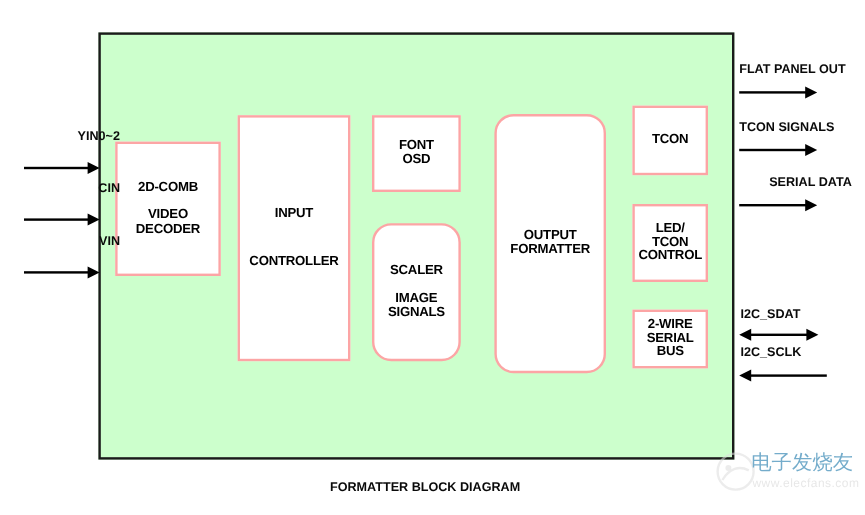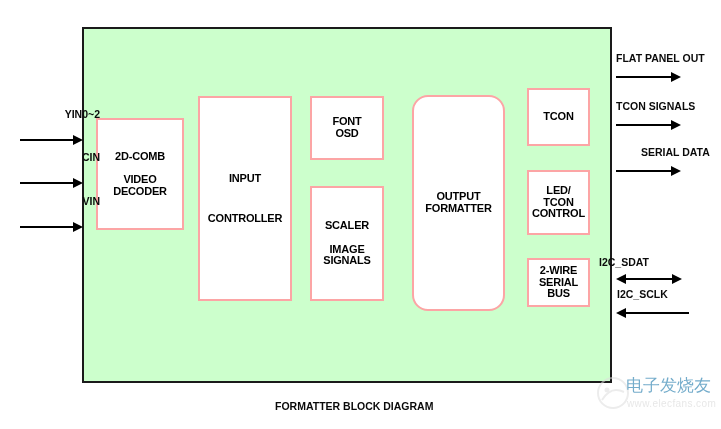--- a/index.html
+++ b/index.html
@@ -49,21 +49,21 @@
     display: block;
     white-space: nowrap;
   }
   .block .gap {
     height: 12px;
   }
   
   #block-video-decoder { left: 96px;  top: 118px; width: 88px;  height: 112px; }
   #block-input-controller { left: 198px; top: 96px;  width: 94px;  height: 205px; gap: 28px; }
   #block-font-osd      { left: 310px; top: 96px;  width: 74px;  height: 64px; }
-  #block-scaler        { left: 310px; top: 186px; width: 74px;  height: 115px; }
+  #block-scaler        { left: 310px; top: 186px; width: 74px;  height: 115px; border-radius: 16px; }
   #block-output-formatter { left: 412px; top: 95px; width: 93px; height: 216px; border-radius: 16px; }
   #block-tcon          { left: 527px; top: 88px;  width: 63px;  height: 58px; }
   #block-led-vcom      { left: 527px; top: 170px; width: 63px;  height: 65px; }
   #block-serial-bus    { left: 527px; top: 258px; width: 63px;  height: 49px; }
 
   
   .sig-label {
     position: absolute;
     font-size: 10.5px;
     font-weight: bold;
@@ -220,21 +220,21 @@
   <div class="sig-label right" style="left:616px; top:100px;">TCON SIGNALS</div>
   <div class="arrow" style="left:616px; top:124px; width:56px;">
     <span class="head-right"></span>
   </div>
 
   <div class="sig-label right" style="left:616px; top:146px;padding-left:25px;">SERIAL DATA</div>
   <div class="arrow" style="left:616px; top:170px; width:56px;">
     <span class="head-right"></span>
   </div>
 
-  <div class="sig-label right" style="left:599px; top:256px;">I2C_SDAT</div>
+  <div class="sig-label right" style="left:617px; top:256px;">I2C_SDAT</div>
   <div class="arrow" style="left:625px; top:278px; width:48px;">
     <span class="head-left"></span>
     <span class="head-right"></span>
   </div>
 
   <div class="sig-label right" style="left:617px; top:288px;">I2C_SCLK</div>
   <div class="arrow" style="left:625px; top:312px; width:64px;">
     <span class="head-left"></span>
   </div>
 

